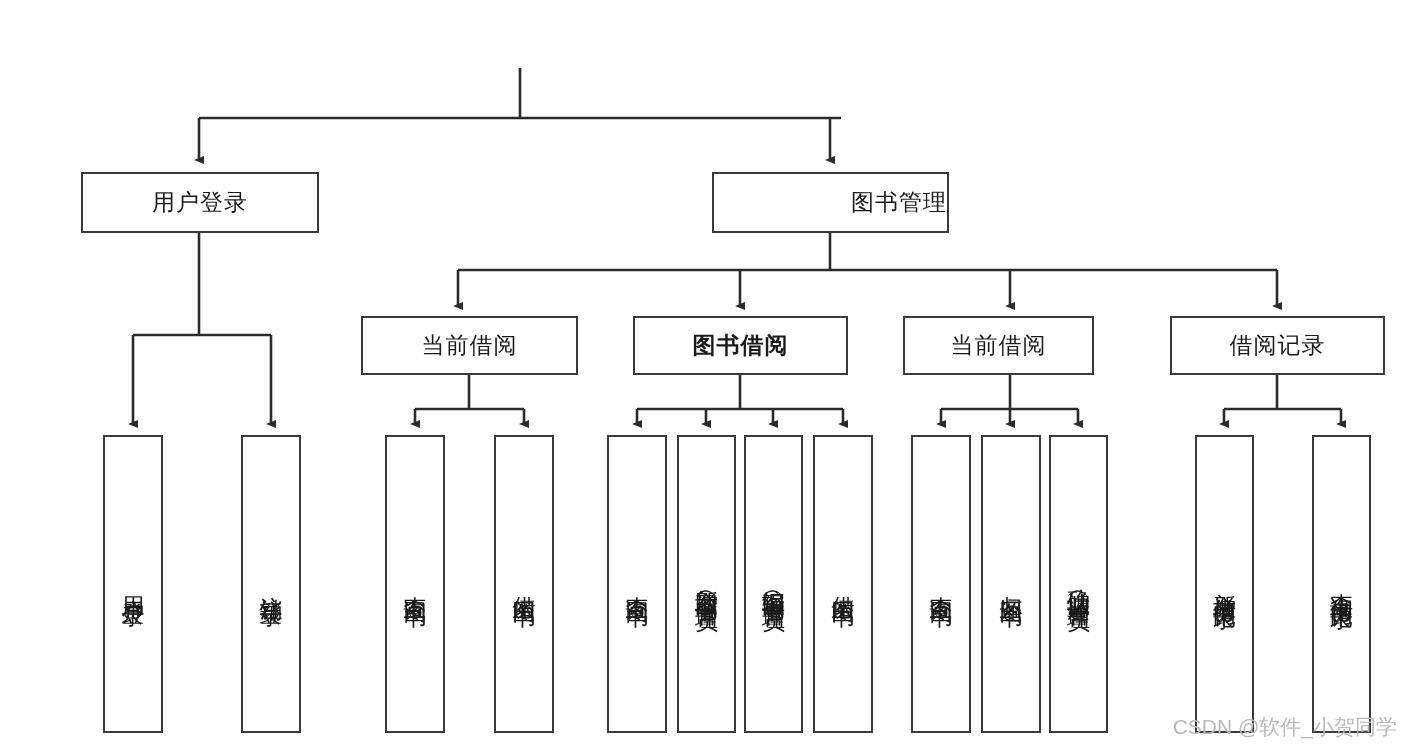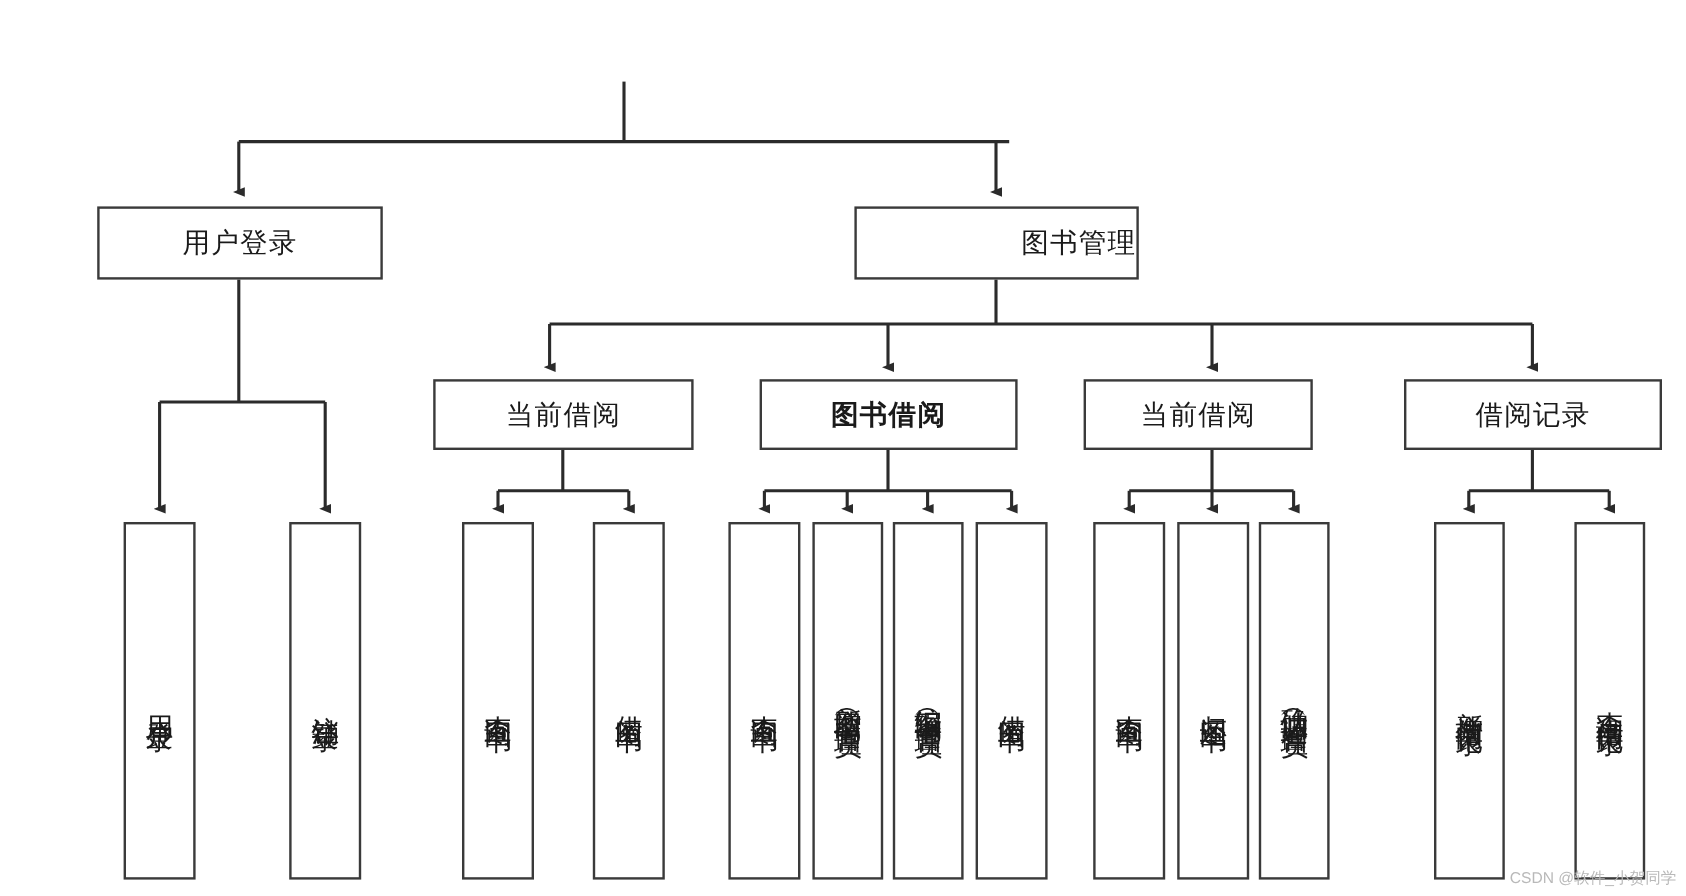--- a/index.html
+++ b/index.html
@@ -49,21 +49,21 @@
   }
   .node.vert span {
     writing-mode: vertical-rl;
     text-orientation: upright;
     white-space: nowrap;
   }
   .watermark {
     position: absolute;
     right: 8px;
     bottom: 6px;
-    font-size: 13px;
+    font-size: 21px;
     color: #b9b9b9;
     z-index: 5;
     white-space: nowrap;
   }
 </style>
 </head>
 <body>
 
 <div id="canvas">
 

